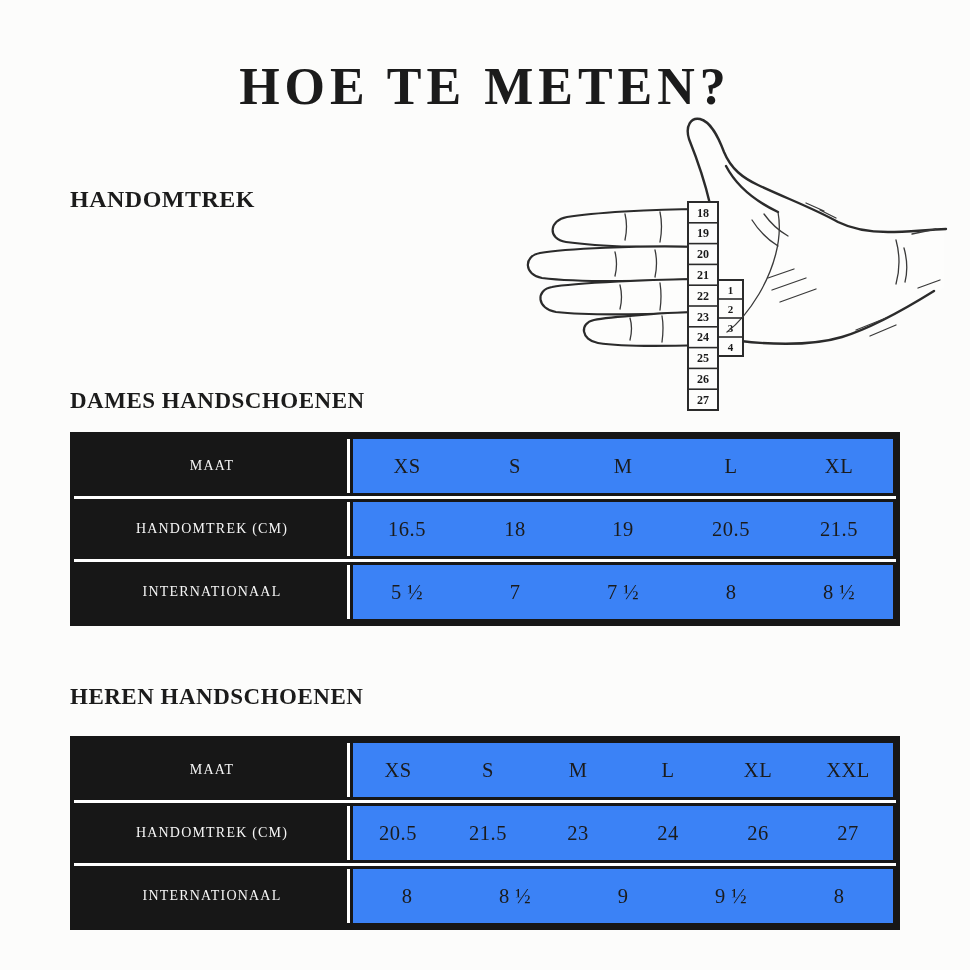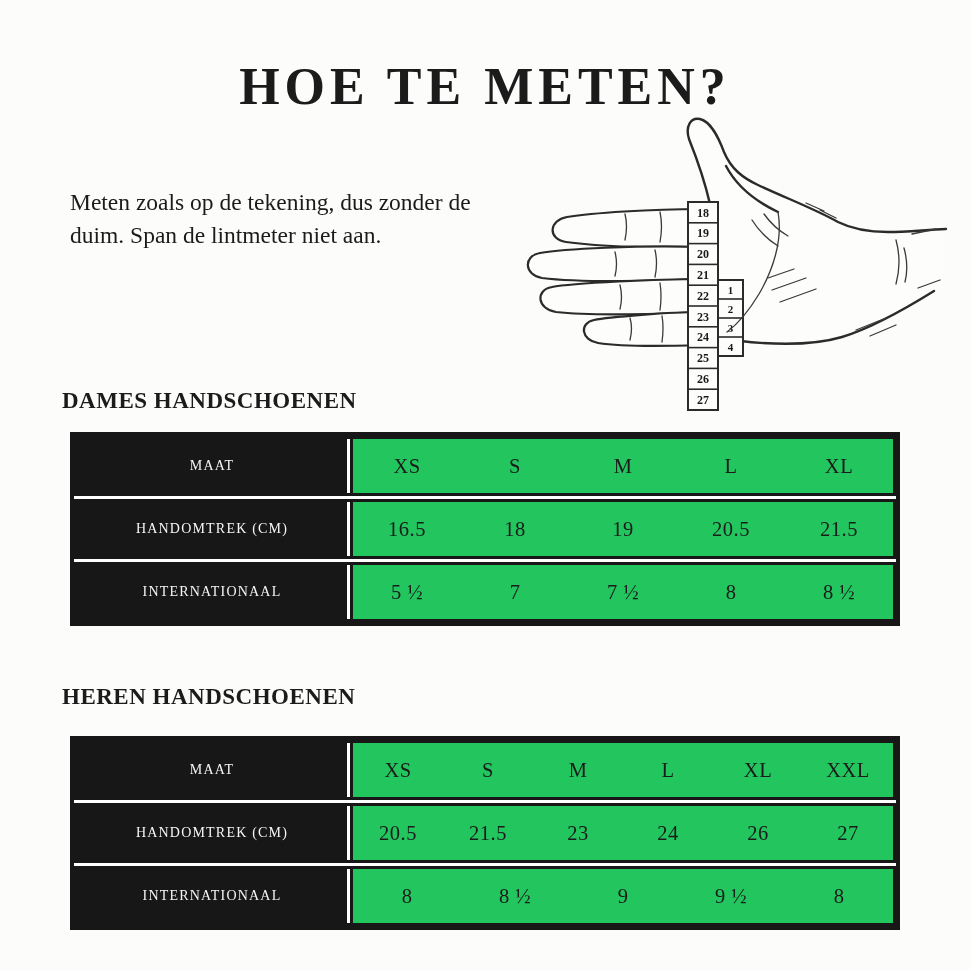--- a/index.html
+++ b/index.html
@@ -32,52 +32,52 @@
   .tape-num{
     font-family:"Liberation Serif","DejaVu Serif",serif;
     font-size:12px;font-weight:700;fill:#1b1b1b;text-anchor:middle;
   }
   .tape-num-side{
     font-family:"Liberation Serif","DejaVu Serif",serif;
     font-size:11px;font-weight:700;fill:#1b1b1b;text-anchor:middle;
   }
   
   .section-heading{
-    position:absolute;left:62px;margin:0;
+    position:absolute;left:70px;margin:0;
     font-size:23px;font-weight:700;letter-spacing:0.5px;
   }
   .heading-dames{top:388px;}
   .heading-heren{top:684px;}
   
   .size-table{
     position:absolute;left:70px;width:830px;box-sizing:border-box;
     border:4px solid #171717;background:#fff;
     display:flex;flex-direction:column;gap:3px;
   }
   .table-dames{top:432px;}
   .table-heren{top:736px;}
   .size-row{display:flex;border:3px solid #171717;background:#fff;height:54px;}
   .row-label{
     width:270px;flex:0 0 270px;background:#171717;color:#f6f6f6;
     display:flex;align-items:center;justify-content:center;
     font-size:14px;letter-spacing:1.2px;border-right:3px solid #fff;
   }
-  .row-values{flex:1;display:flex;background:#22c55e;border-left:3px solid #171717;}
+  .row-values{flex:1;display:flex;background:#3b82f6;border-left:3px solid #171717;}
   .row-values .cell{
     flex:1;display:flex;align-items:center;justify-content:center;
     font-size:20.5px;color:#1b1b1b;letter-spacing:0.5px;
   }
 </style>
 </head>
 <body>
 
 <h1 class="page-title">HOE TE METEN?</h1>
 
 <div class="intro">
-  <p>Meten zoals op de tekening, dus zonder de duim. Span de lintmeter niet aan.</p>
+  <h2>HANDOMTREK</h2>
 </div>
 
 <div class="illustration">
   <svg viewBox="0 0 430 322">
 
     <path class="flesh" d="M190,96 C184,70 175,46 169,31 C165,18 171,9 180,11 C191,14 198,28 204,44
          C211,61 223,70 238,77 C268,91 295,101 318,114 C334,122 350,124 368,124
          C386,124 404,122 424,121 L424,180 C398,191 360,216 328,227
          C298,237 250,238 190,229 Z"></path>
 

